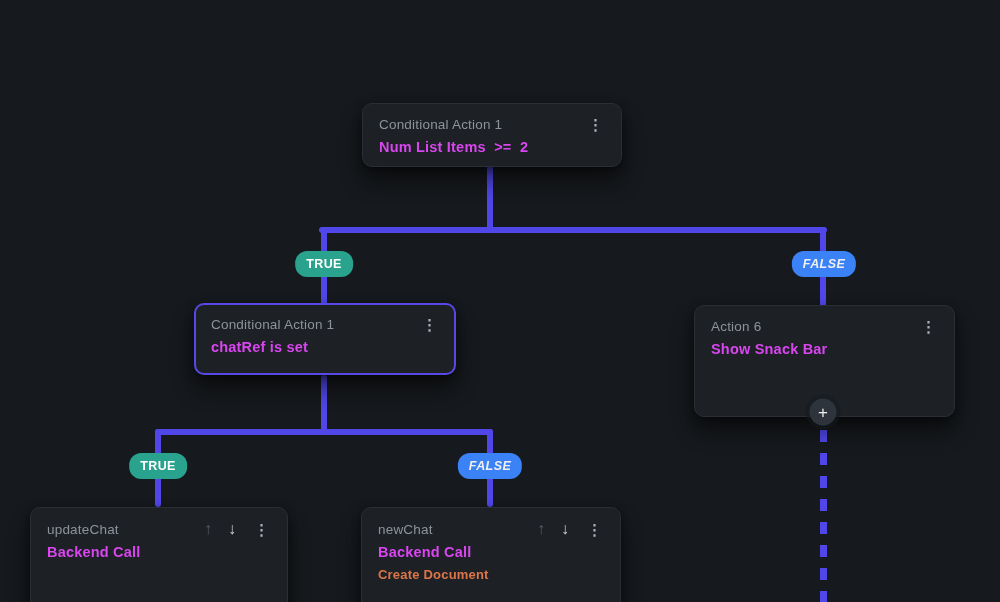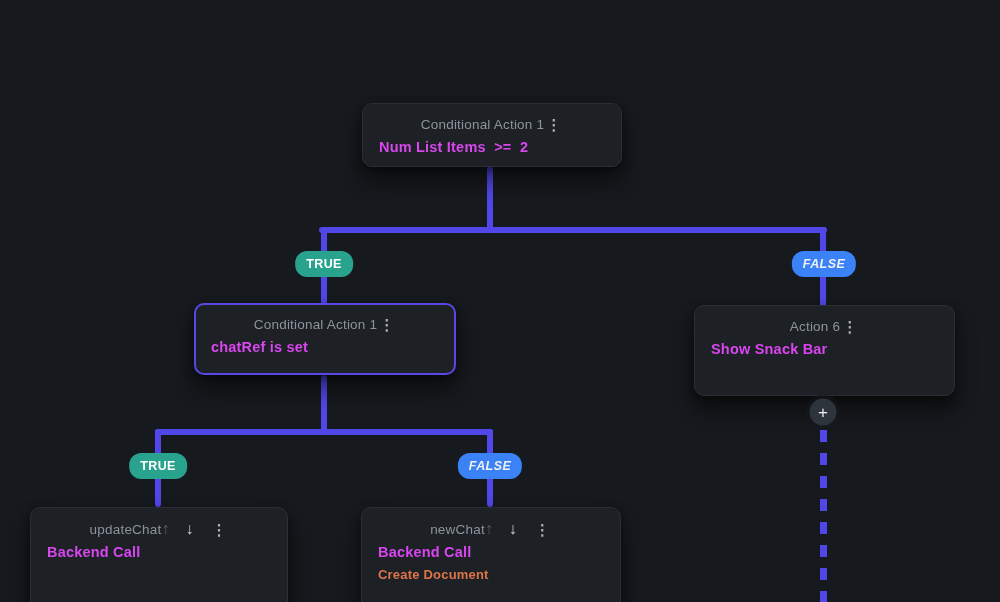--- a/index.html
+++ b/index.html
@@ -15,21 +15,21 @@
     width:7px;border-radius:0;
   }
 
   
   .node{
     position:absolute;background:#1d2126;border:1px solid #2a2f35;border-radius:10px;
     padding:13px 16px;box-shadow:0 14px 22px rgba(0,0,0,.48),0 3px 8px rgba(0,0,0,.4);
     cursor:pointer;
   }
   .node.selected{border:2px solid #5849e6;padding:12px 15px;}
-  .node-header{display:flex;justify-content:center;align-items:center;margin-bottom:7px;}
+  .node-header{display:flex;justify-content:space-between;align-items:center;margin-bottom:7px;}
   .node-label{font-size:13.5px;color:#8d939b;letter-spacing:.2px;}
   .controls{display:flex;align-items:center;gap:16px;}
   .kebab{color:#aab0b6;font-size:15px;font-weight:700;line-height:1;cursor:pointer;padding:0 2px;}
   .arrow{font-size:16px;line-height:1;cursor:pointer;}
   .arrow.up{color:#565c63;}
   .arrow.down{color:#c8cdd2;}
   .node-text{font-size:14.5px;font-weight:700;color:#d946ef;letter-spacing:.2px;white-space:pre-wrap;}
   .node-subtext{font-size:13px;font-weight:700;color:#dd7549;margin-top:7px;letter-spacing:.2px;}
 
   
@@ -81,21 +81,21 @@
   <div class="node selected" style="left:194px;top:303px;width:262px;height:72px;">
     <div class="node-header">
       <span class="node-label">Conditional Action 1</span>
       <span class="controls">
         <span class="kebab">⋮</span>
       </span>
     </div>
     <div class="node-text">chatRef is set</div>
   </div>
 
-  <div class="node" style="left:694px;top:305px;width:261px;height:91px;">
+  <div class="node" style="left:694px;top:305px;width:261px;height:112px;">
     <div class="node-header">
       <span class="node-label">Action 6</span>
       <span class="controls">
         <span class="kebab">⋮</span>
       </span>
     </div>
     <div class="node-text">Show Snack Bar</div>
   </div>
   <div class="plus-btn" style="left:823px;top:412px;">
     <span>+</span>

